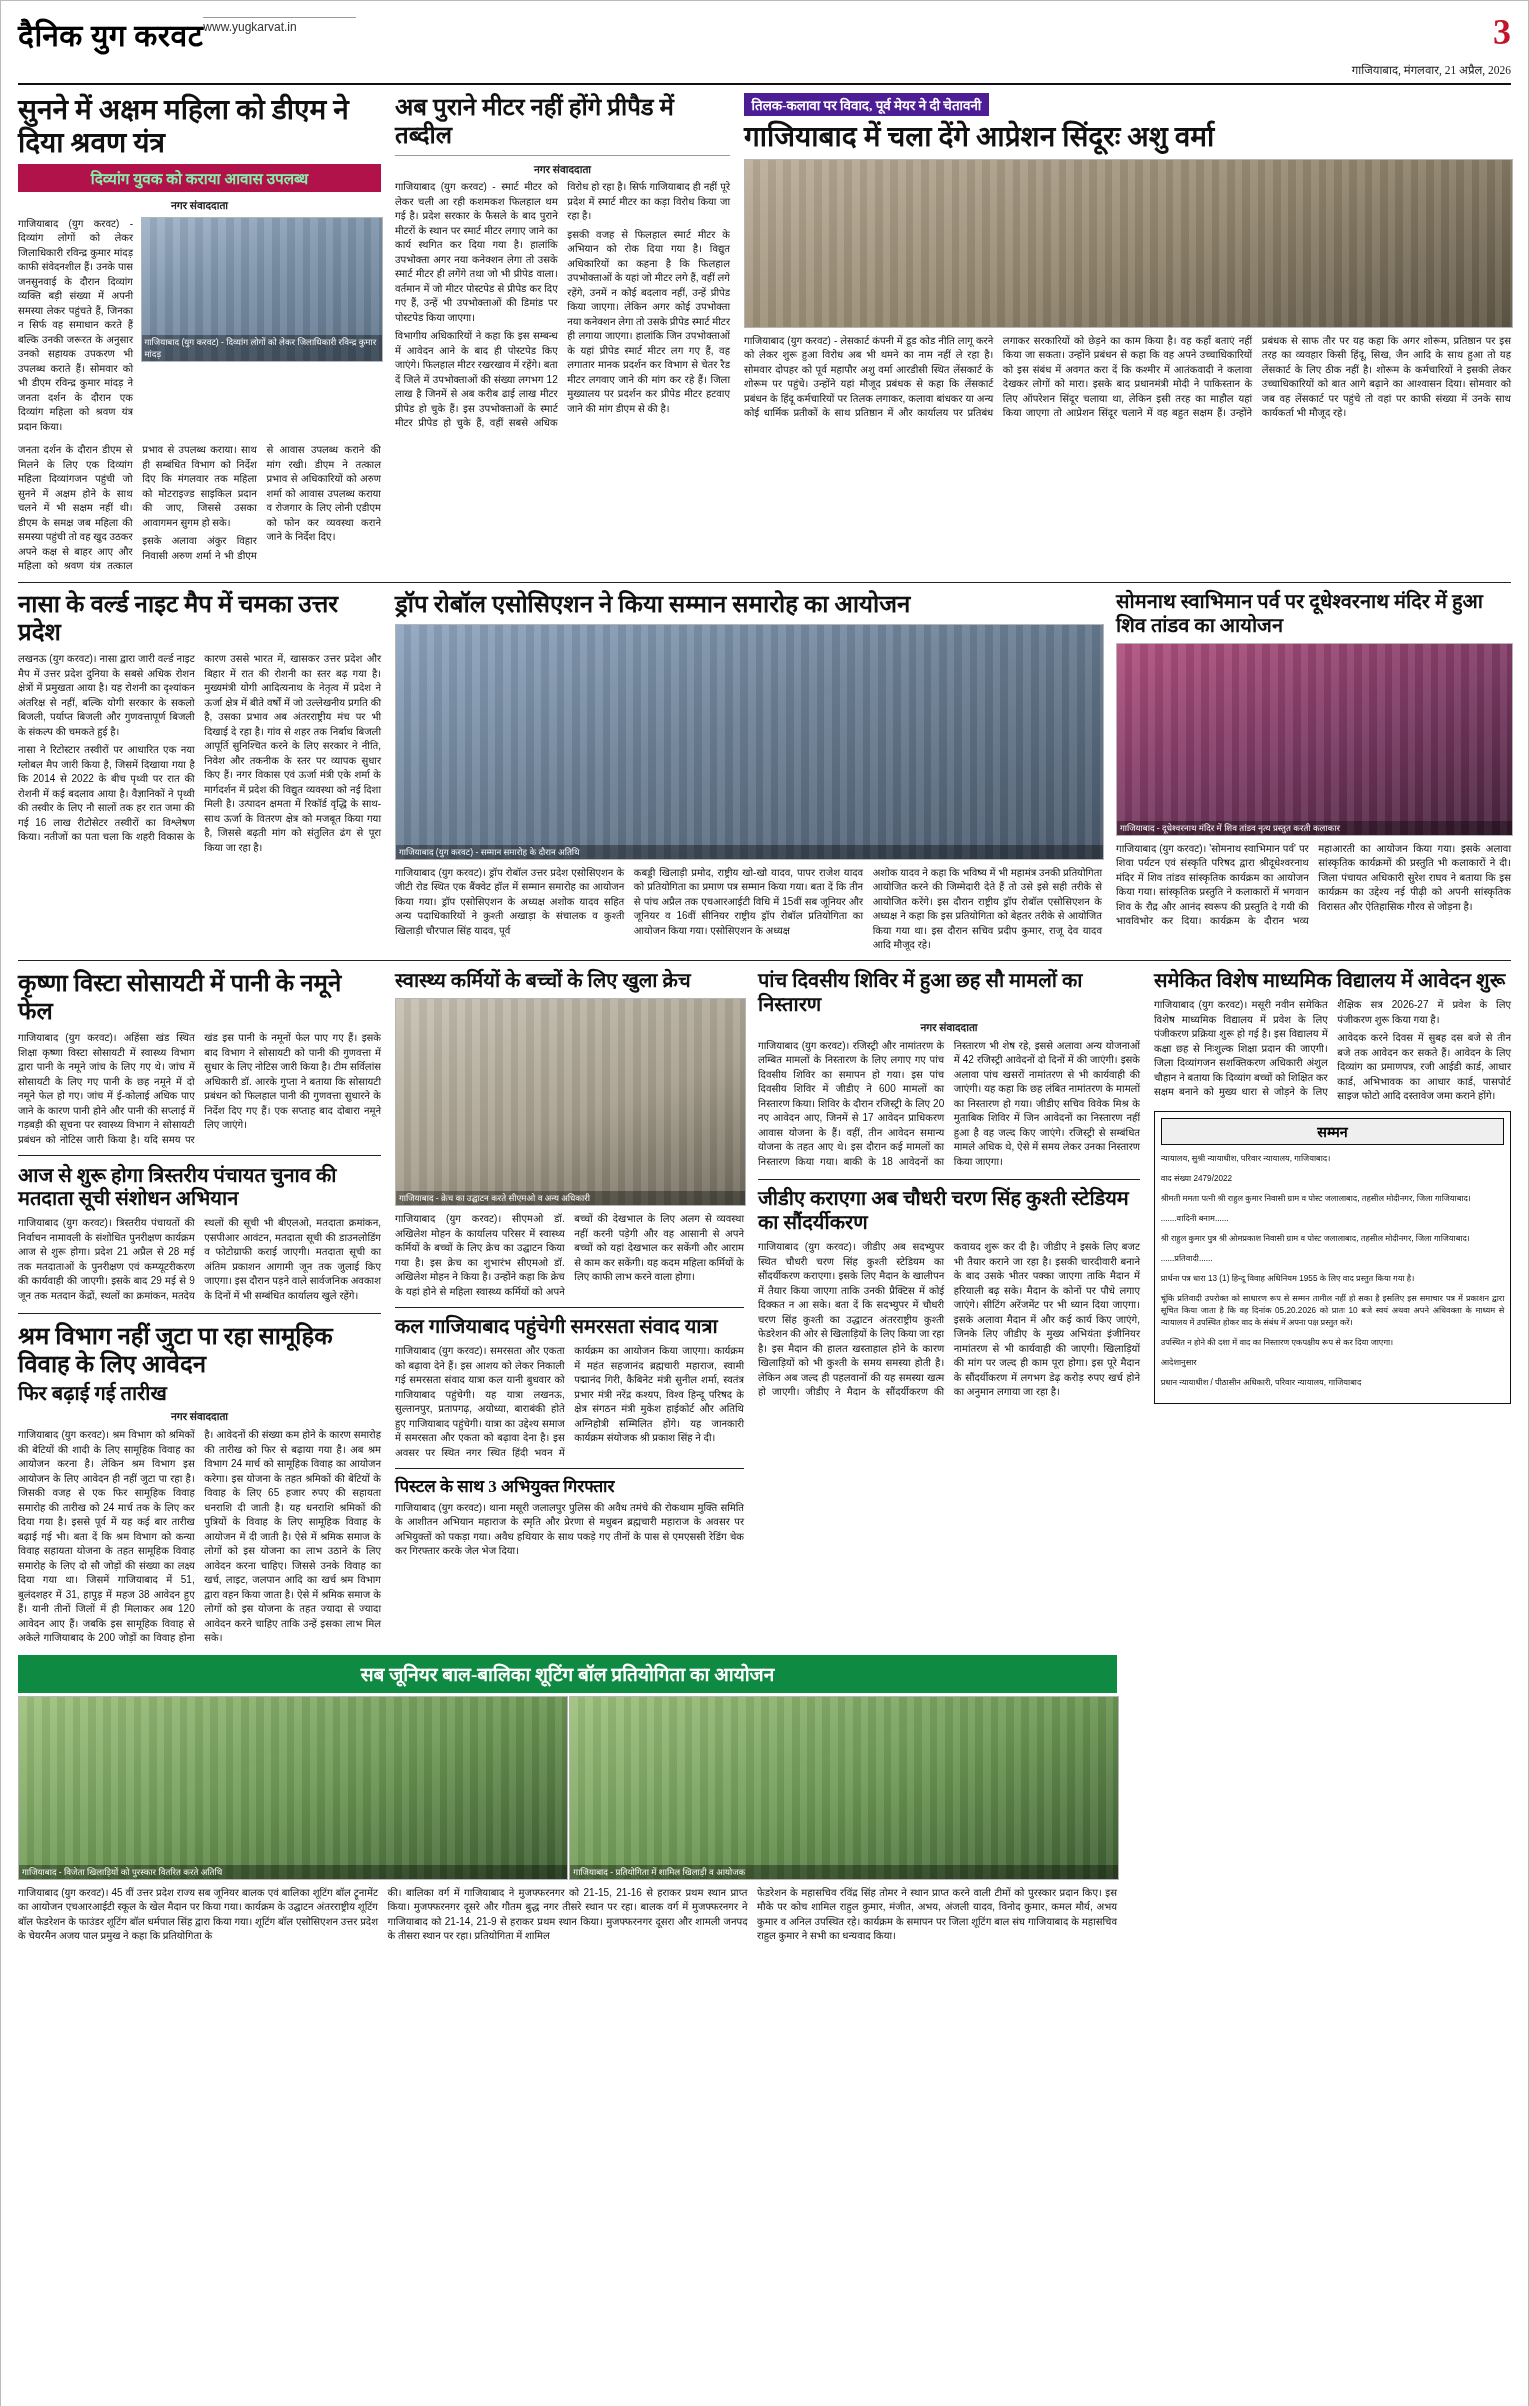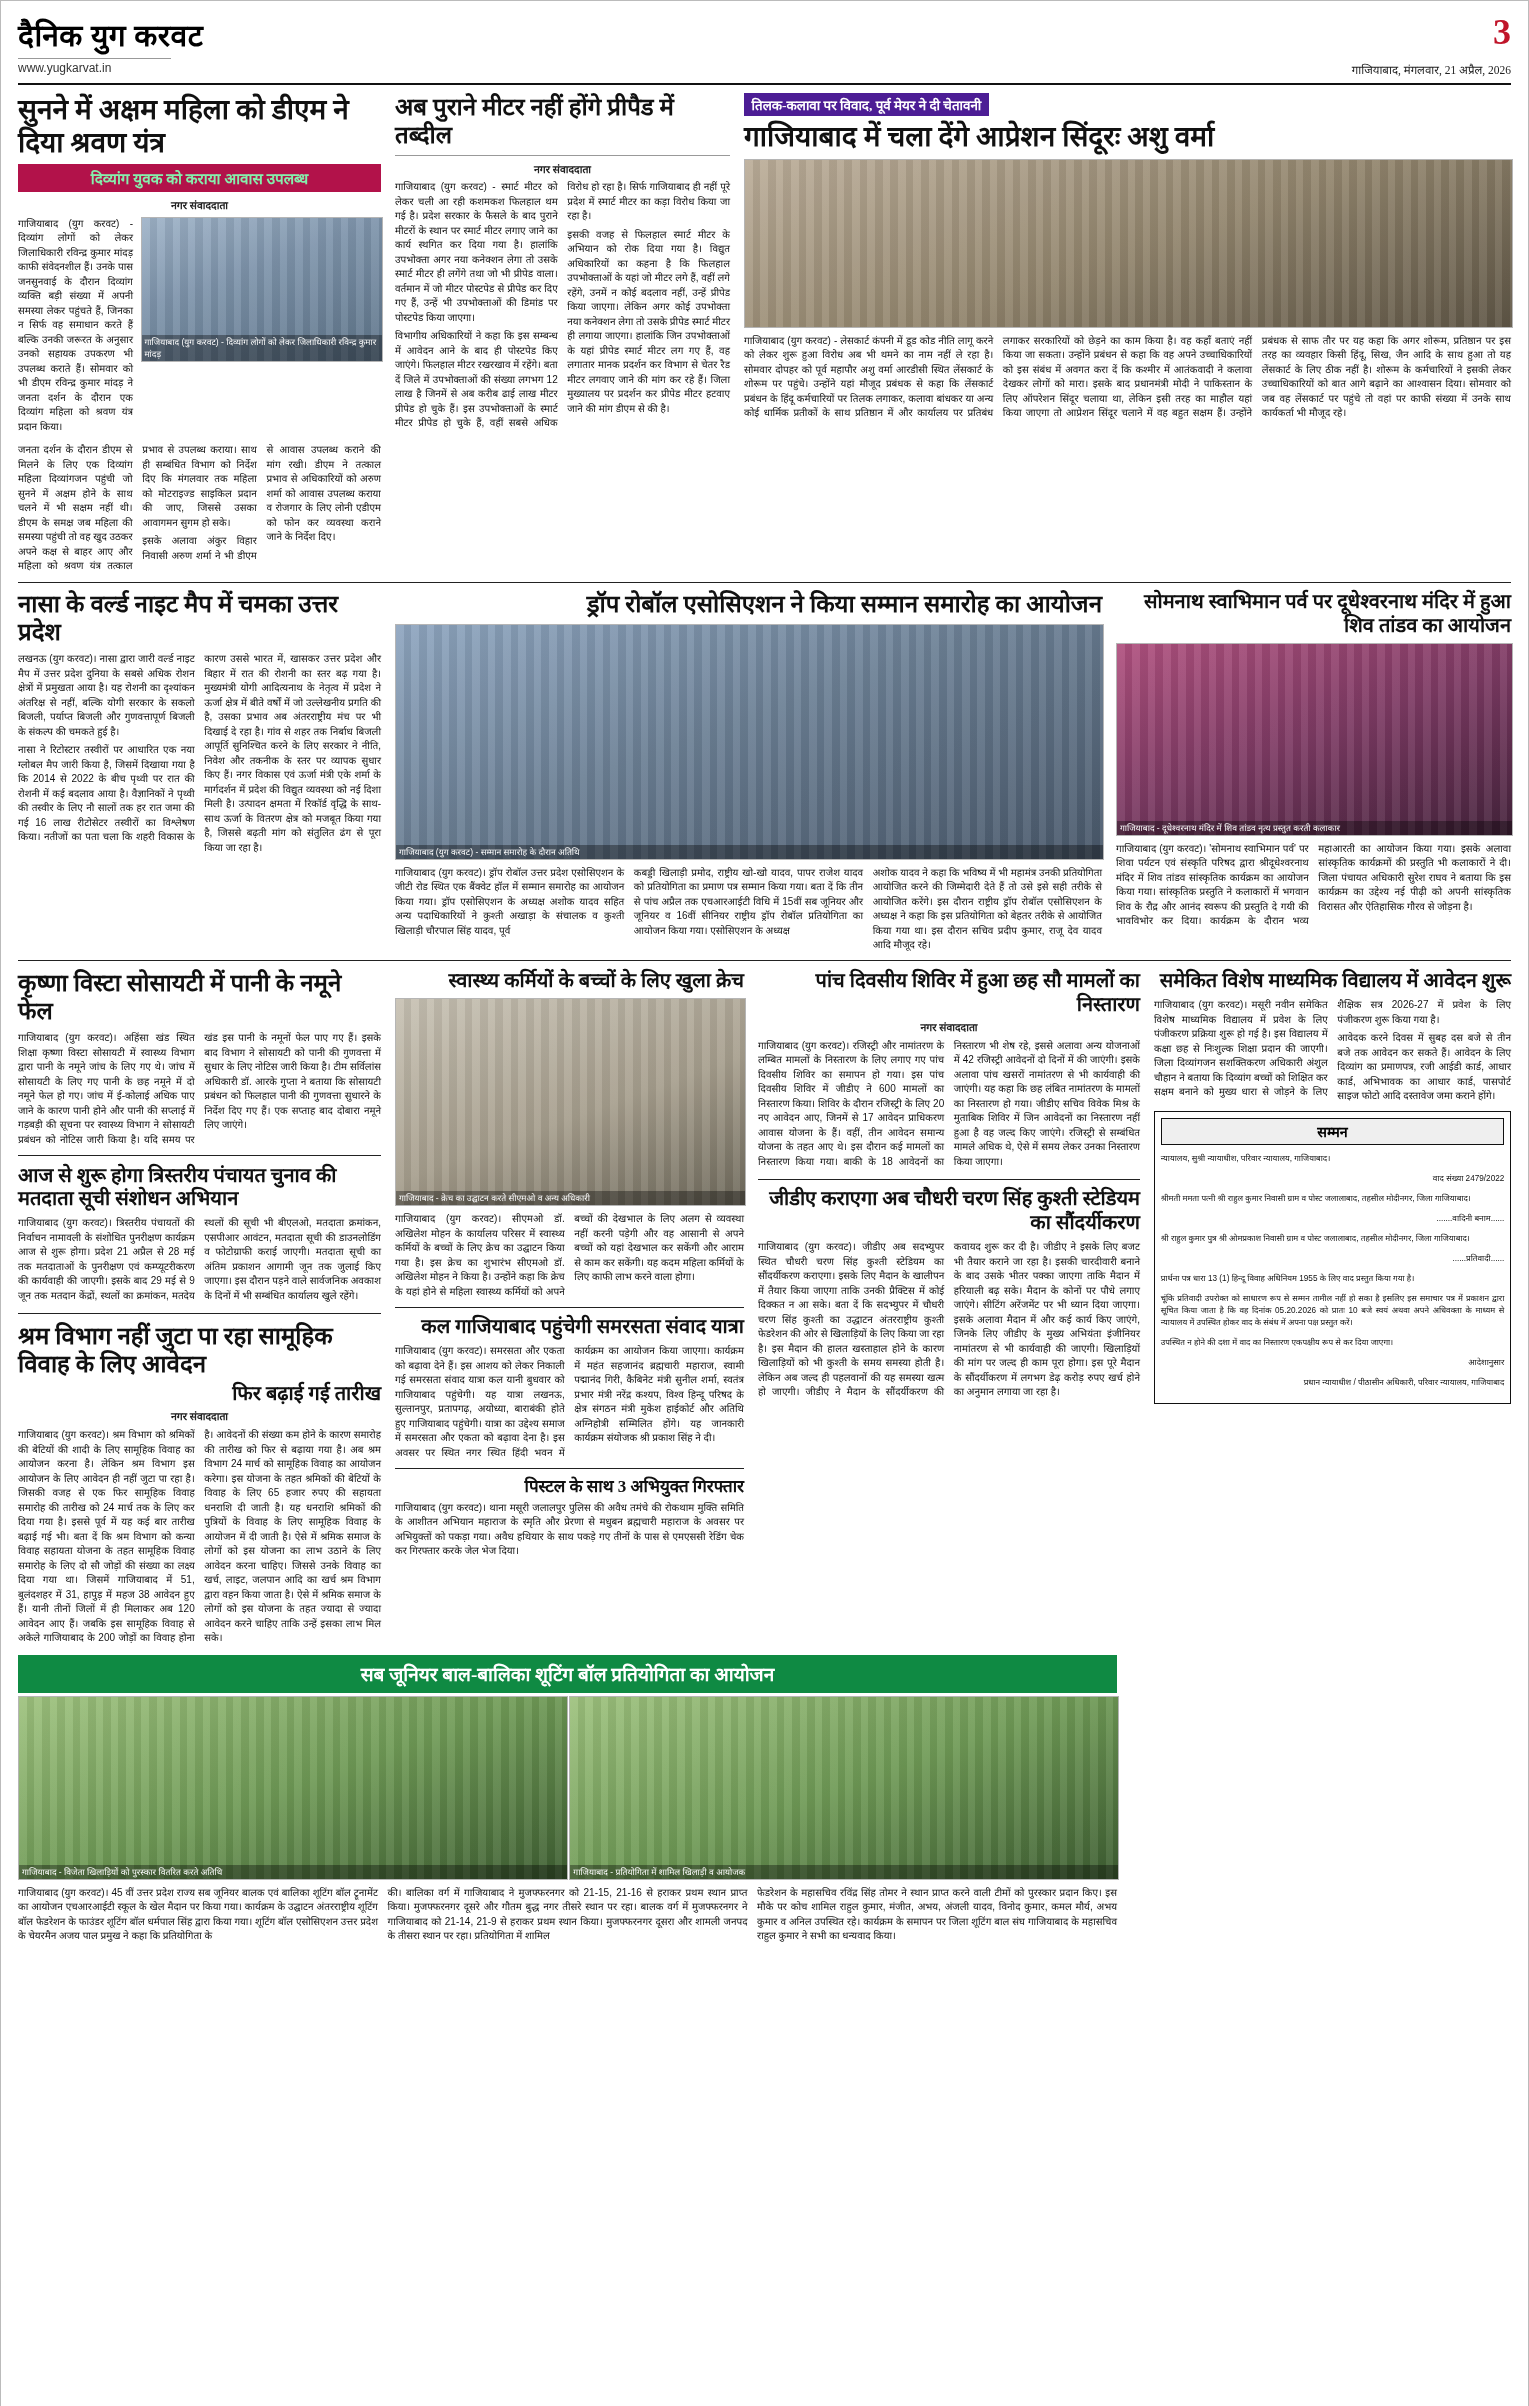--- a/index.html
+++ b/index.html
@@ -5,21 +5,21 @@
   html,body{margin:0;padding:0;background:#d8d8d8;}
   body{font-family:"Liberation Sans", sans-serif;}
   .page{
     width:1529px;height:2407px;background:#fff;position:relative;
     margin:0 auto;box-sizing:border-box;padding:13.4px 17px;
     border:1px solid #bbb;
   }
   
   .masthead{display:flex;align-items:flex-start;justify-content:space-between;
     border-bottom:2.9px solid #111;padding-bottom:5.7px;}
-  .mast-left{display:flex;flex-direction:column;}
+  .mast-left{display:flex;flex-direction:row;}
   .mast-title{font-family:"Liberation Serif",serif;font-weight:bold;font-size:30px;letter-spacing:0.5px;color:#000;}
   .mast-url{font-size:12px;color:#333;margin-top:2.9px;border-top:1px solid #999;padding-top:1.9px;width:153px;}
   .mast-right{display:flex;flex-direction:column;align-items:flex-end;}
   .mast-pageno{font-family:"Liberation Serif",serif;font-weight:bold;font-size:36px;color:#c0152a;line-height:1;}
   .mast-date{font-size:11.5px;color:#222;margin-top:12px;font-family:"Liberation Serif",serif;}
   
   .cols{display:flex;gap:14px;margin-top:7.6px;}
   .colA{width:363px;}
   .colB{width:335px;}
   .colX{flex:1;}
@@ -46,21 +46,21 @@
   .ph-hall{background:linear-gradient(160deg,#c8c2b4 0%,#a79f8e 55%,#6f6a5c 100%);}
   .ph-group{background:linear-gradient(160deg,#8fa6c0 0%,#6c8095 45%,#49586a 100%);}
   .ph-office{background:linear-gradient(160deg,#bcae9a 0%,#94876f 50%,#5f5646 100%);}
   .ph-sports{background:linear-gradient(160deg,#9ec27e 0%,#6f9a56 50%,#3e5e32 100%);}
   .greenband{background:#0f8a43;color:#fff;font-family:"Liberation Serif",serif;font-weight:bold;
     font-size:19px;text-align:center;padding:5.7px 3.8px;}
   .noticebox{border:1px solid #111;padding:5.7px;margin-top:7.6px;}
   .notice-title{background:#efefef;border:1px solid #111;text-align:center;font-family:"Liberation Serif",serif;
     font-weight:bold;font-size:14.3px;padding:2.9px;margin-bottom:4.8px;}
   .notice-body{font-size:8.2px;line-height:1.45;text-align:justify;color:#111;}
-  .center{text-align:right;}
+  .center{text-align:left;}
   .mt4{margin-top:3.8px;}.mt6{margin-top:5.7px;}
   .imgstrip{display:flex;gap:3.8px;}
   .fig{flex:1;position:relative;}
   .silhouette{position:absolute;bottom:0;width:100%;height:100%;
     background:repeating-linear-gradient(90deg,rgba(255,255,255,.07) 0 7.6px,rgba(0,0,0,.06) 7.6px 15.3px);}
 </style>
 </head>
 <body>
 
 <div class="page">

